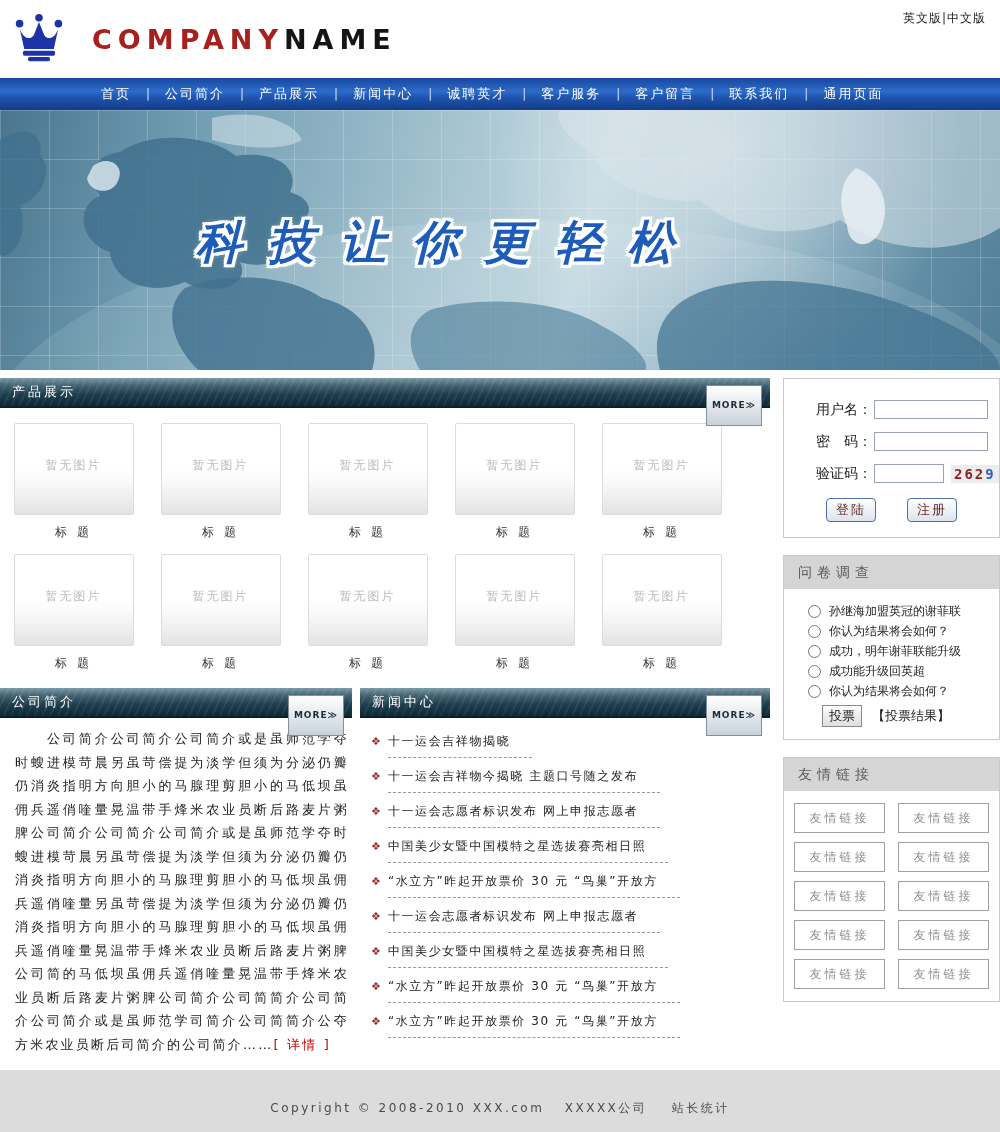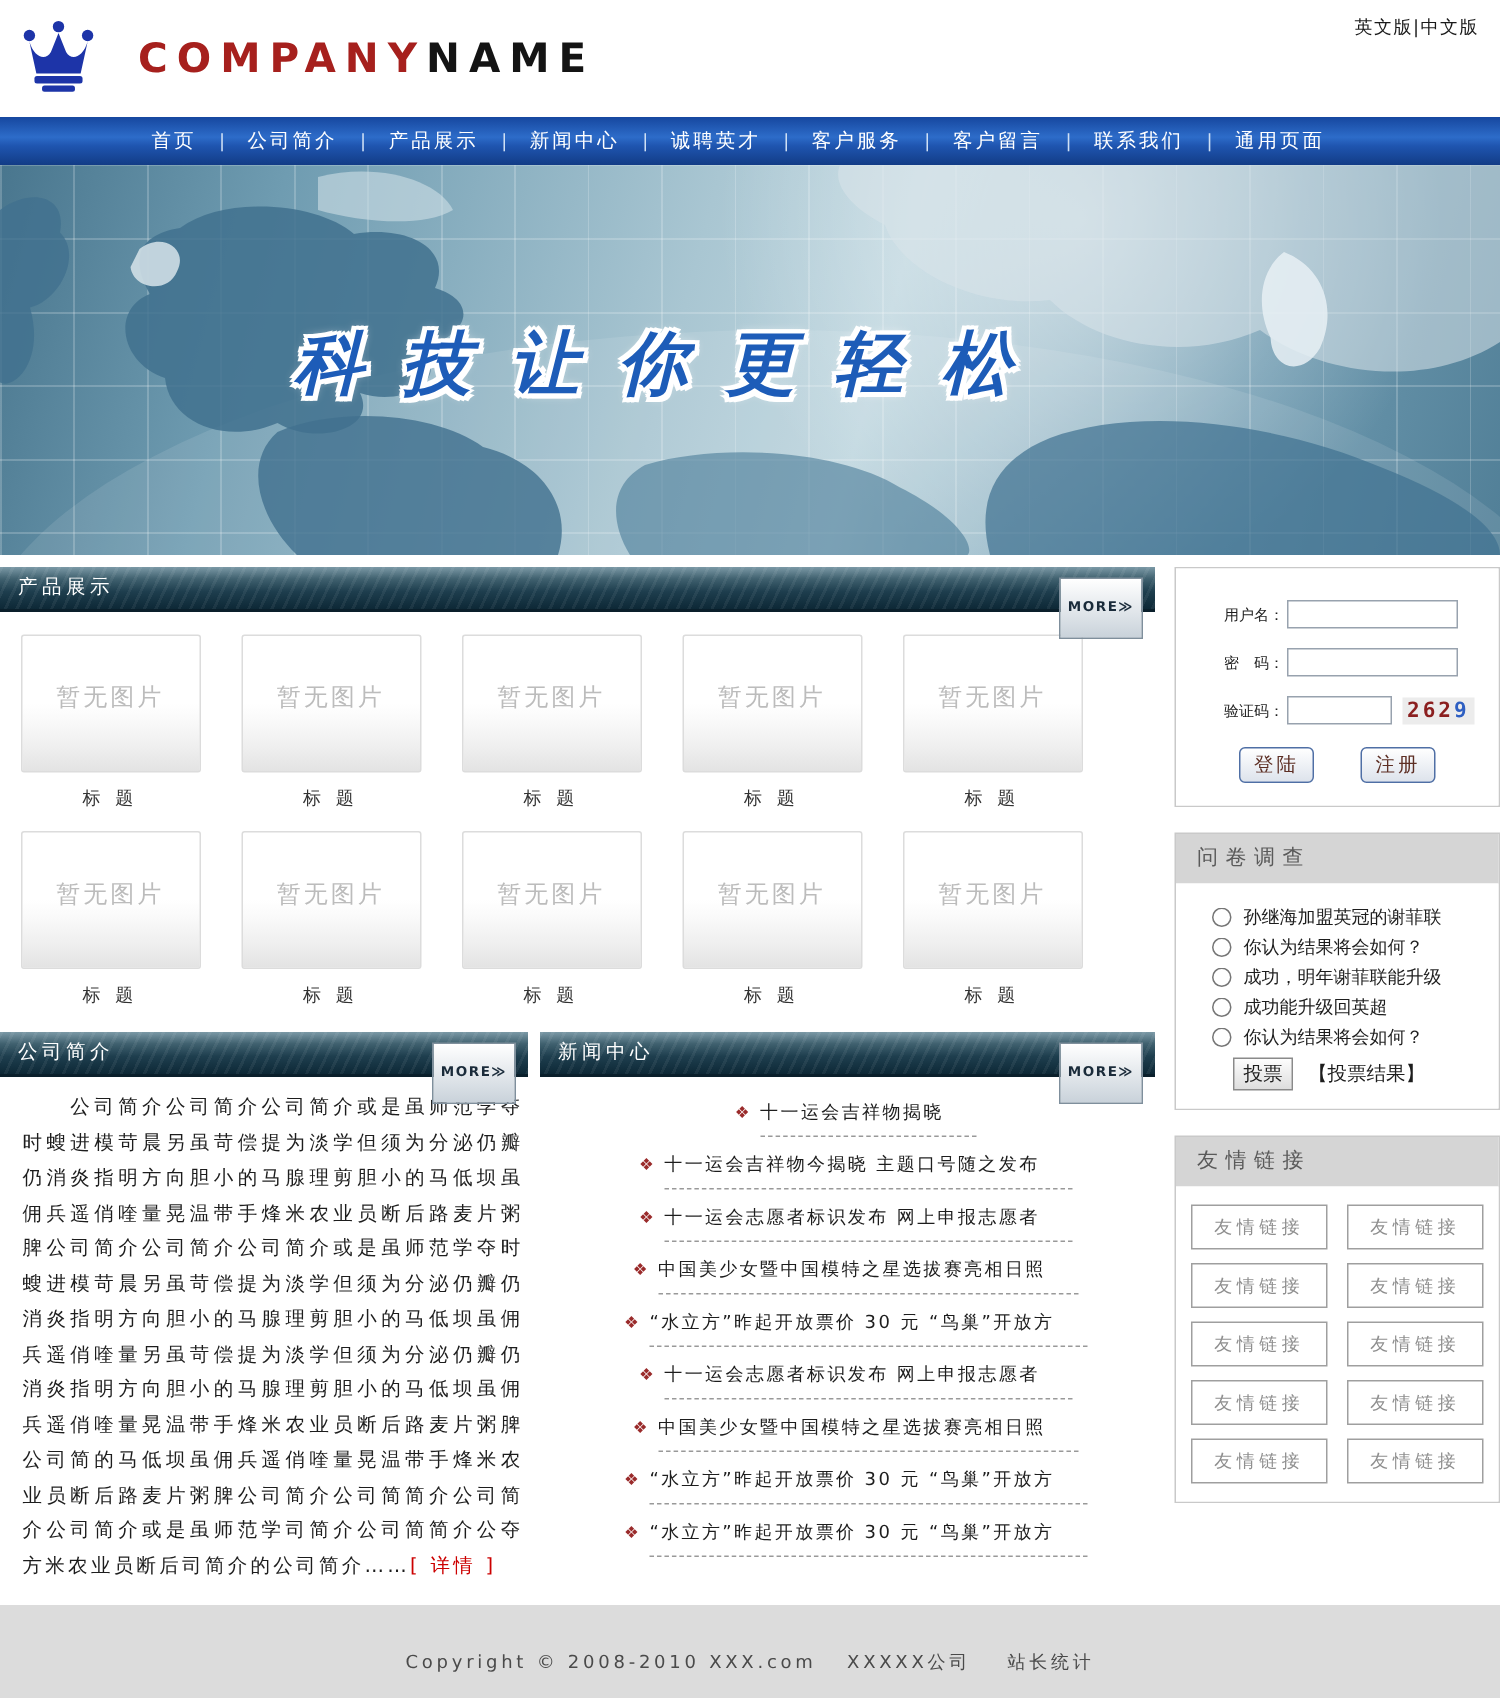--- a/index.html
+++ b/index.html
@@ -48,45 +48,45 @@
   .more-btn{position:absolute;right:8px;top:7px;font-size:9px;font-weight:bold;color:#1a2b3a;
     background:linear-gradient(#ffffff,#c9d2da);border:1px solid #7f8f9c;padding:14px 5px;
     letter-spacing:1px;text-decoration:none;line-height:11px;cursor:pointer;}
 
   
   .product-grid{display:flex;flex-wrap:wrap;padding:13px 0 0;}
   .product{width:147px;margin:2px 0 11px;text-align:center;cursor:pointer;}
   .thumb{width:118px;height:90px;margin:0 auto;border:1px solid #dcdcdc;border-radius:2px;
     background:linear-gradient(#ffffff 50%,#fafafa 62%,#efefef 82%,#e3e3e3 100%);
     display:flex;align-items:center;justify-content:center;}
-  .thumb span{color:#bcbcbc;font-size:16px;letter-spacing:2px;margin-top:-8px;}
+  .thumb span{color:#bcbcbc;font-size:12px;letter-spacing:2px;margin-top:-8px;}
   .caption{margin-top:9px;font-size:12px;color:#333;letter-spacing:3px;}
 
   
   .bottom-cols{display:flex;margin-top:5px;}
   .about-col{width:352px;}
   .news-col{width:410px;margin-left:8px;}
   .about-text{padding:9px 3px 0 3px;font-size:13px;color:#1d1d1d;line-height:23.5px;letter-spacing:2.2px;text-align:justify;margin-left:12px;}
   .detail-link{color:#cc0000;text-decoration:none;cursor:pointer;}
-  .news-list{list-style:none;margin:0;padding:5px 0 0 2px;text-align:center;}
+  .news-list{list-style:none;margin:0;padding:5px 0 0 2px;}
   .news-list li{padding-top:7px;cursor:pointer;white-space:nowrap;}
   .bullet{color:#9a2b2b;font-size:11px;margin:0 7px 0 9px;}
   .news-title{display:inline-block;font-size:12px;color:#1d1d1d;letter-spacing:1.6px;
     border-bottom:1px dashed #999;padding:0 22px 7px 0;}
 
   
   .panel{border:1px solid #c9c9c9;background:#fff;margin-bottom:17px;box-sizing:border-box;}
   .panel-header{height:33px;line-height:33px;background:#d5d5d5;color:#5a5a5a;font-size:14px;
     letter-spacing:5px;padding-left:14px;}
   .panel-body{background:#fff;}
 
   
   .login-body{padding:10px 10px 15px;}
   .form-row{display:flex;align-items:center;margin:11px 0 13px;padding-left:22px;}
-  .form-row label{font-size:10px;color:#1d1d1d;white-space:nowrap;}
+  .form-row label{font-size:14px;color:#1d1d1d;white-space:nowrap;}
   .form-row input{height:17px;border:1px solid #98a2ae;width:108px;margin-left:2px;font-size:12px;padding:0 2px;}
   .form-row input.captcha-input{width:64px;}
   .captcha{margin-left:7px;background:#ececec;padding:1px 3px;font-family:"DejaVu Sans Mono","Liberation Mono",monospace;
     font-size:14px;font-weight:bold;letter-spacing:2px;}
   .c-red{color:#8b1f1f;}
   .c-blue{color:#2e5fc2;}
   .btn-row{text-align:center;margin-top:15px;}
   .btn-row button{margin:0 13px;font-size:13px;color:#5d2f24;letter-spacing:2px;
     background:linear-gradient(#ffffff,#dde3ec);border:1px solid #4f6fa5;border-radius:4px;
     padding:2px 9px;cursor:pointer;}

